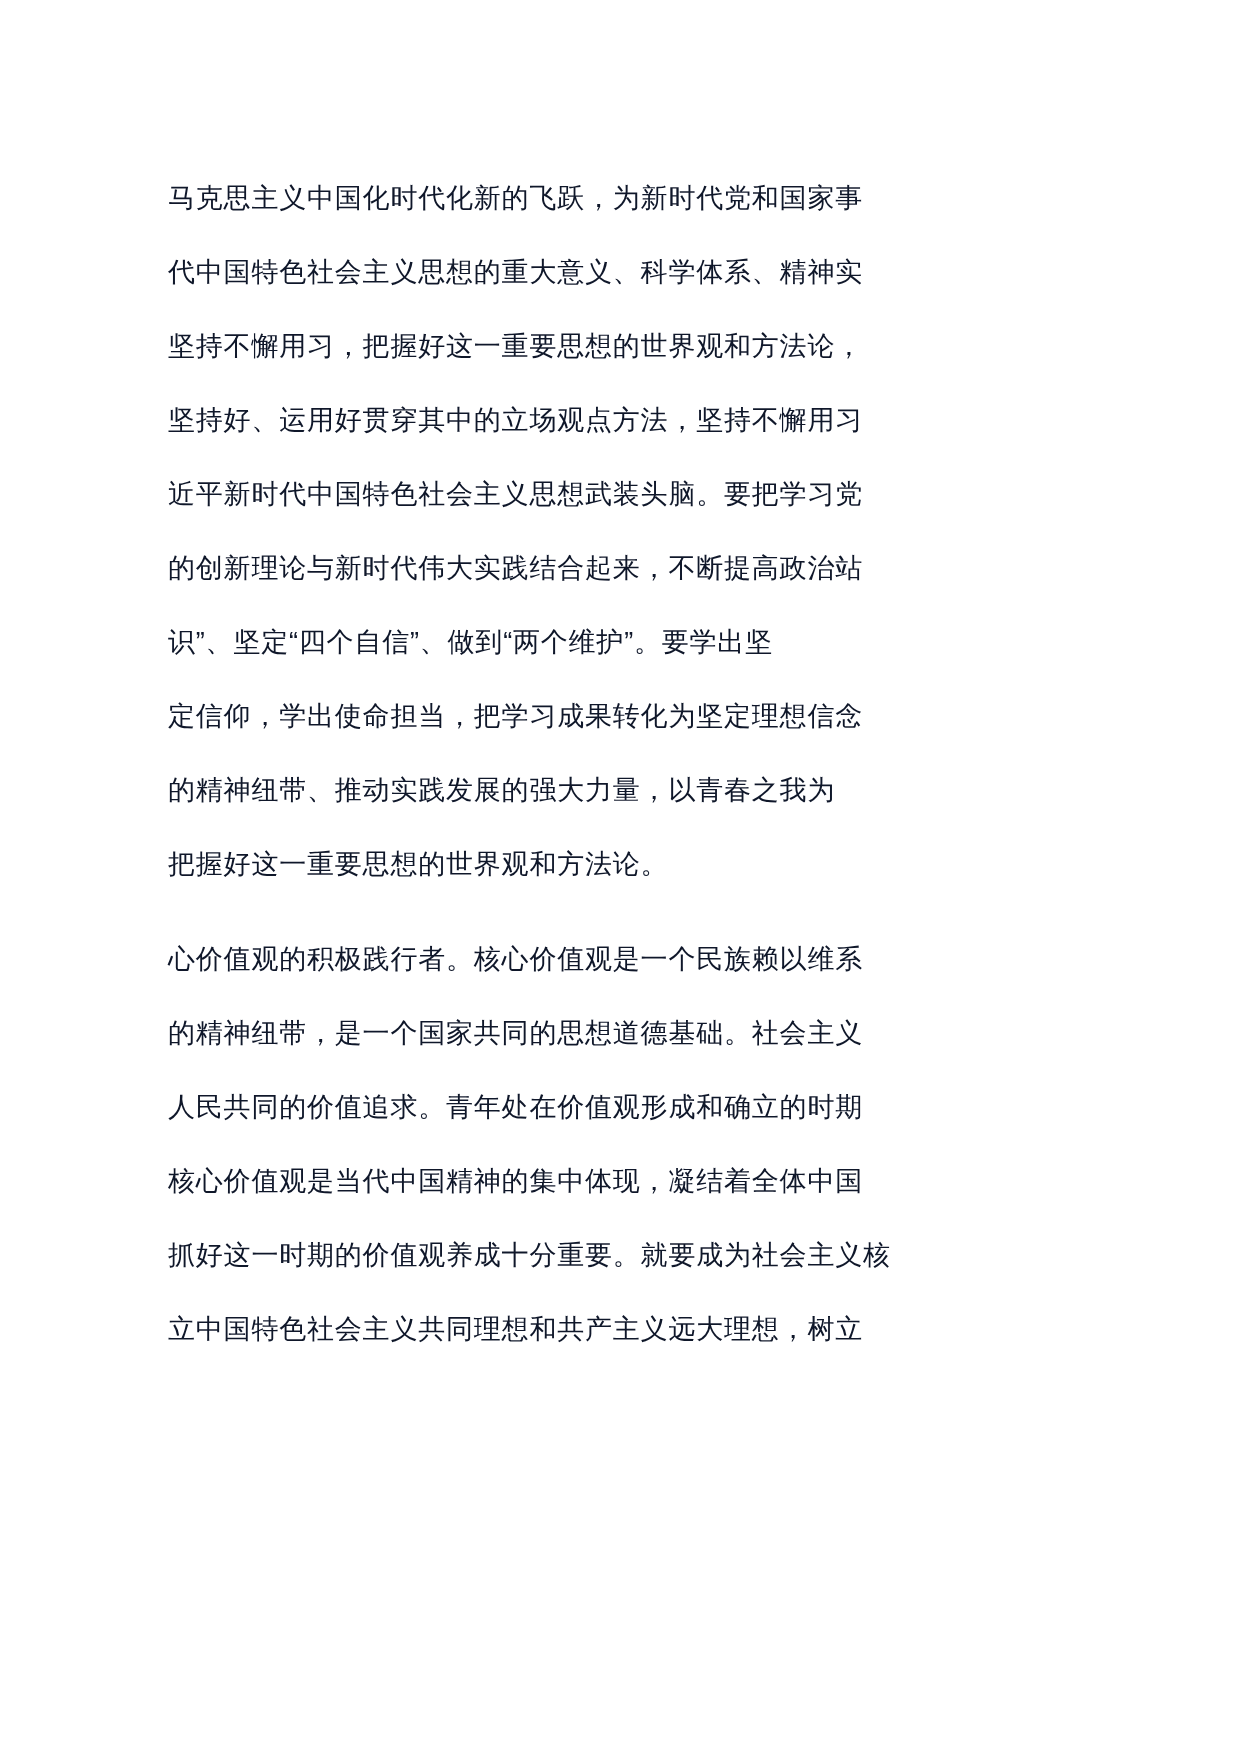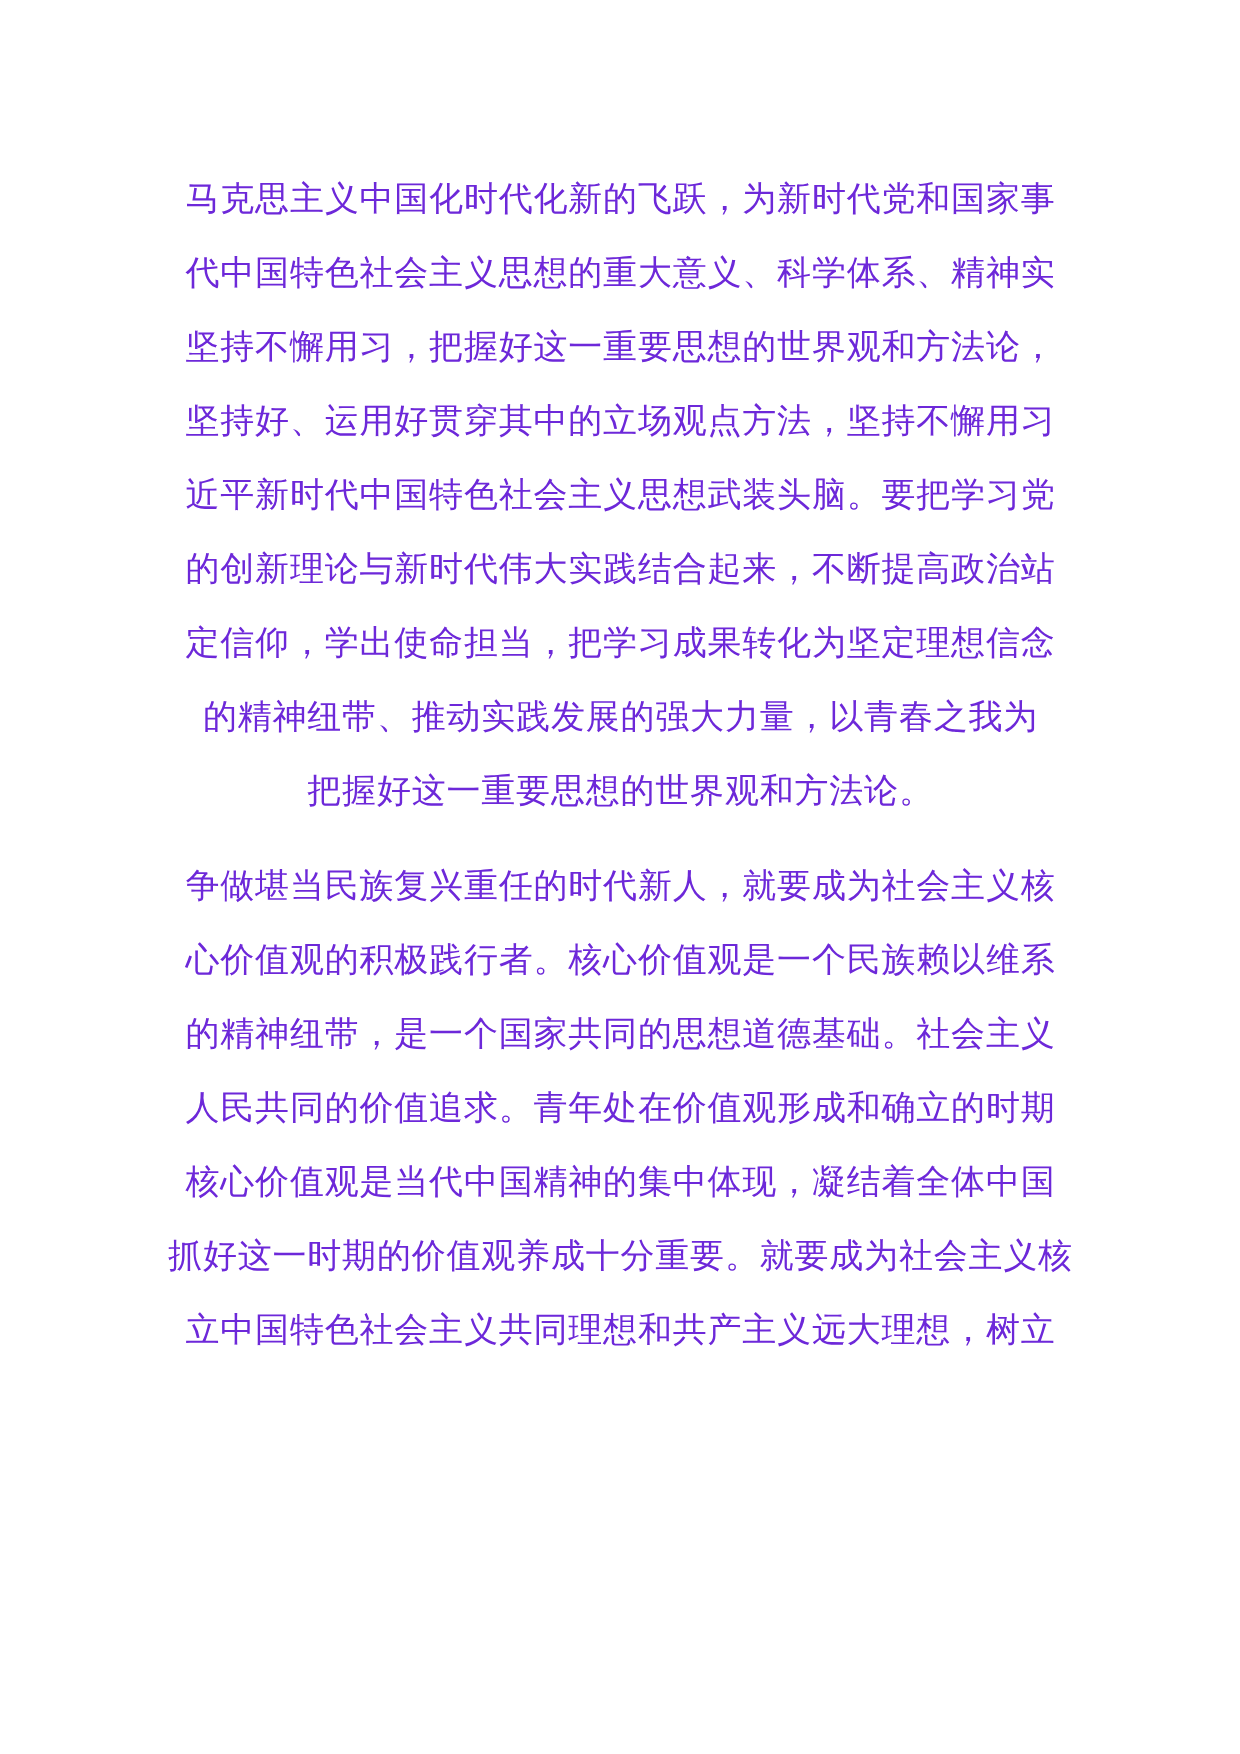--- a/index.html
+++ b/index.html
@@ -20,47 +20,47 @@
     background: #ffffff;
     font-family: "Liberation Sans", "DejaVu Sans", sans-serif;
   }
   .paragraph {
     margin: 0;
   }
   .paragraph + .paragraph {
     margin-top: 21px;
   }
   .text-line {
-    font-size: 34px;
+    font-size: 27px;
     line-height: 74px;
     letter-spacing: 0.8px;
-    color: #6d28d9;
+    color: #0f172a;
     white-space: nowrap;
-    text-align: center;
+    text-align: left;
   }
 </style>
 </head>
 <body>
 
 <div class="page">
 
   <div class="paragraph">
     <div class="text-line">马克思主义中国化时代化新的飞跃，为新时代党和国家事</div>
     <div class="text-line">代中国特色社会主义思想的重大意义、科学体系、精神实</div>
     <div class="text-line">坚持不懈用习，把握好这一重要思想的世界观和方法论，</div>
     <div class="text-line">坚持好、运用好贯穿其中的立场观点方法，坚持不懈用习</div>
     <div class="text-line">近平新时代中国特色社会主义思想武装头脑。要把学习党</div>
     <div class="text-line">的创新理论与新时代伟大实践结合起来，不断提高政治站</div>
+    <div class="text-line">识”、坚定“四个自信”、做到“两个维护”。要学出坚</div>
     <div class="text-line">定信仰，学出使命担当，把学习成果转化为坚定理想信念</div>
     <div class="text-line">的精神纽带、推动实践发展的强大力量，以青春之我为</div>
     <div class="text-line">把握好这一重要思想的世界观和方法论。</div>
   </div>
 
   <div class="paragraph">
-    <div class="text-line">争做堪当民族复兴重任的时代新人，就要成为社会主义核</div>
     <div class="text-line">心价值观的积极践行者。核心价值观是一个民族赖以维系</div>
     <div class="text-line">的精神纽带，是一个国家共同的思想道德基础。社会主义</div>
     <div class="text-line">人民共同的价值追求。青年处在价值观形成和确立的时期</div>
     <div class="text-line">核心价值观是当代中国精神的集中体现，凝结着全体中国</div>
     <div class="text-line">抓好这一时期的价值观养成十分重要。就要成为社会主义核</div>
     <div class="text-line">立中国特色社会主义共同理想和共产主义远大理想，树立</div>
   </div>
 
 </div>
 

